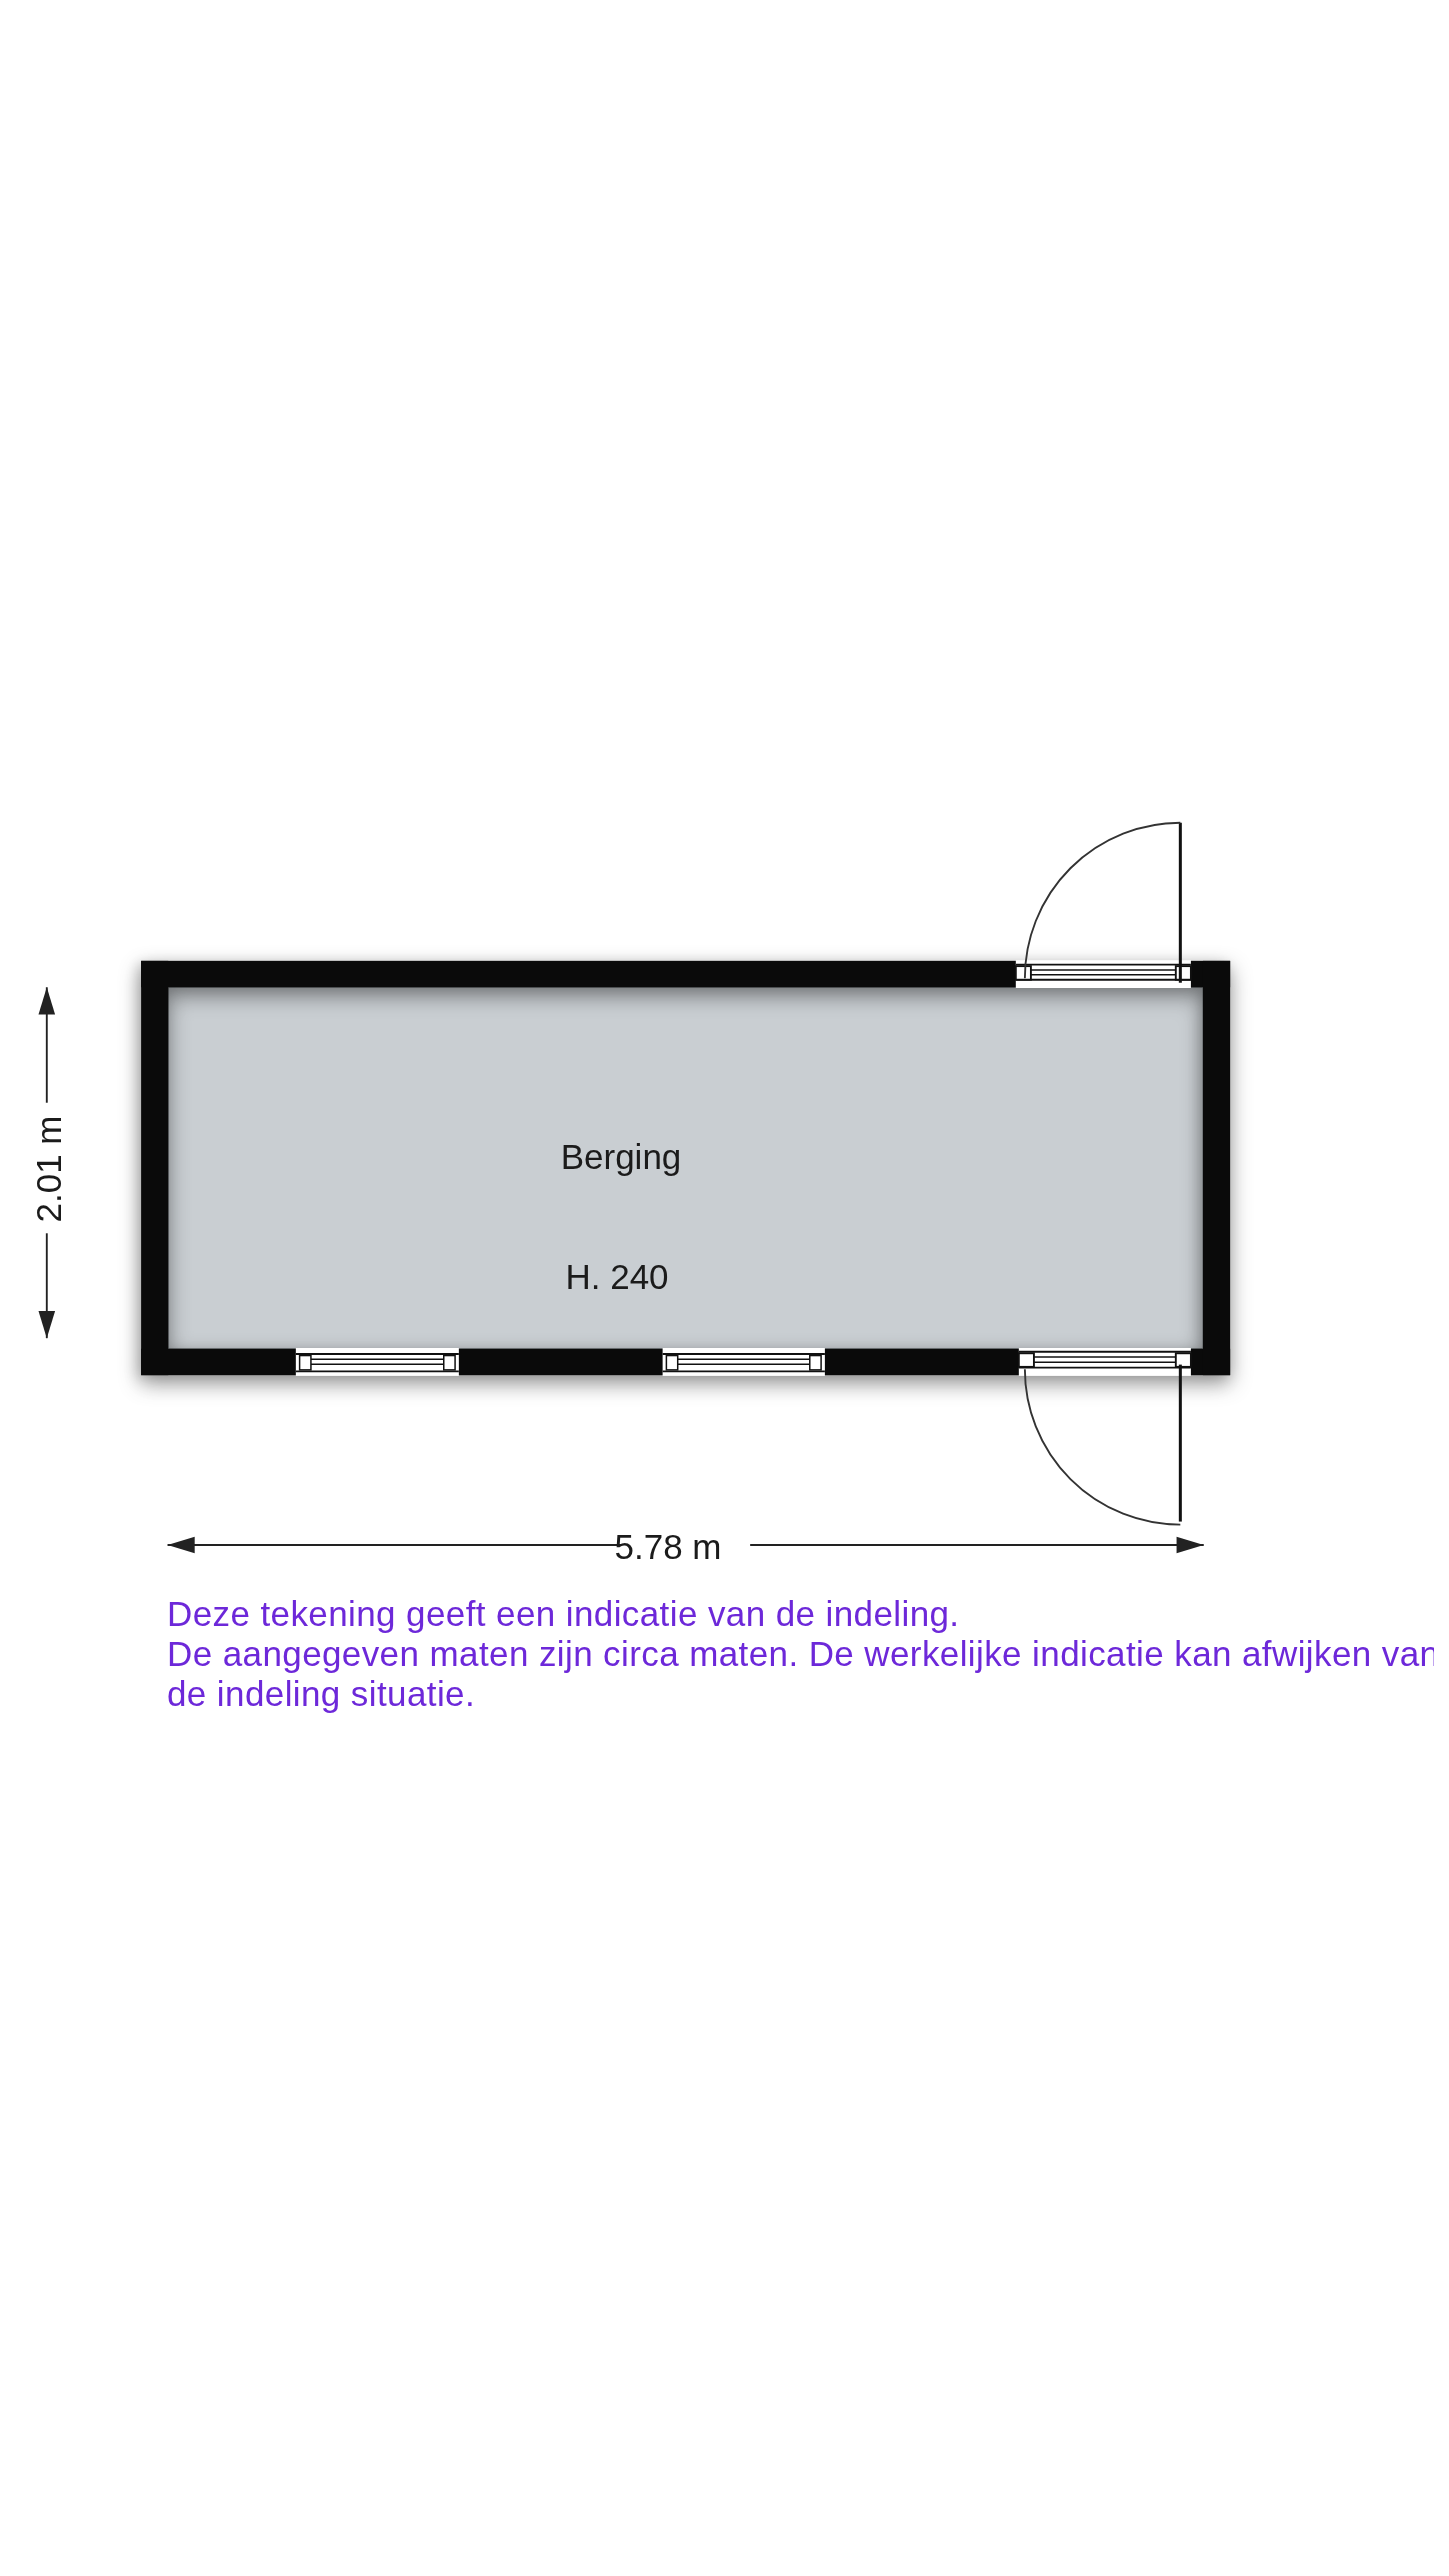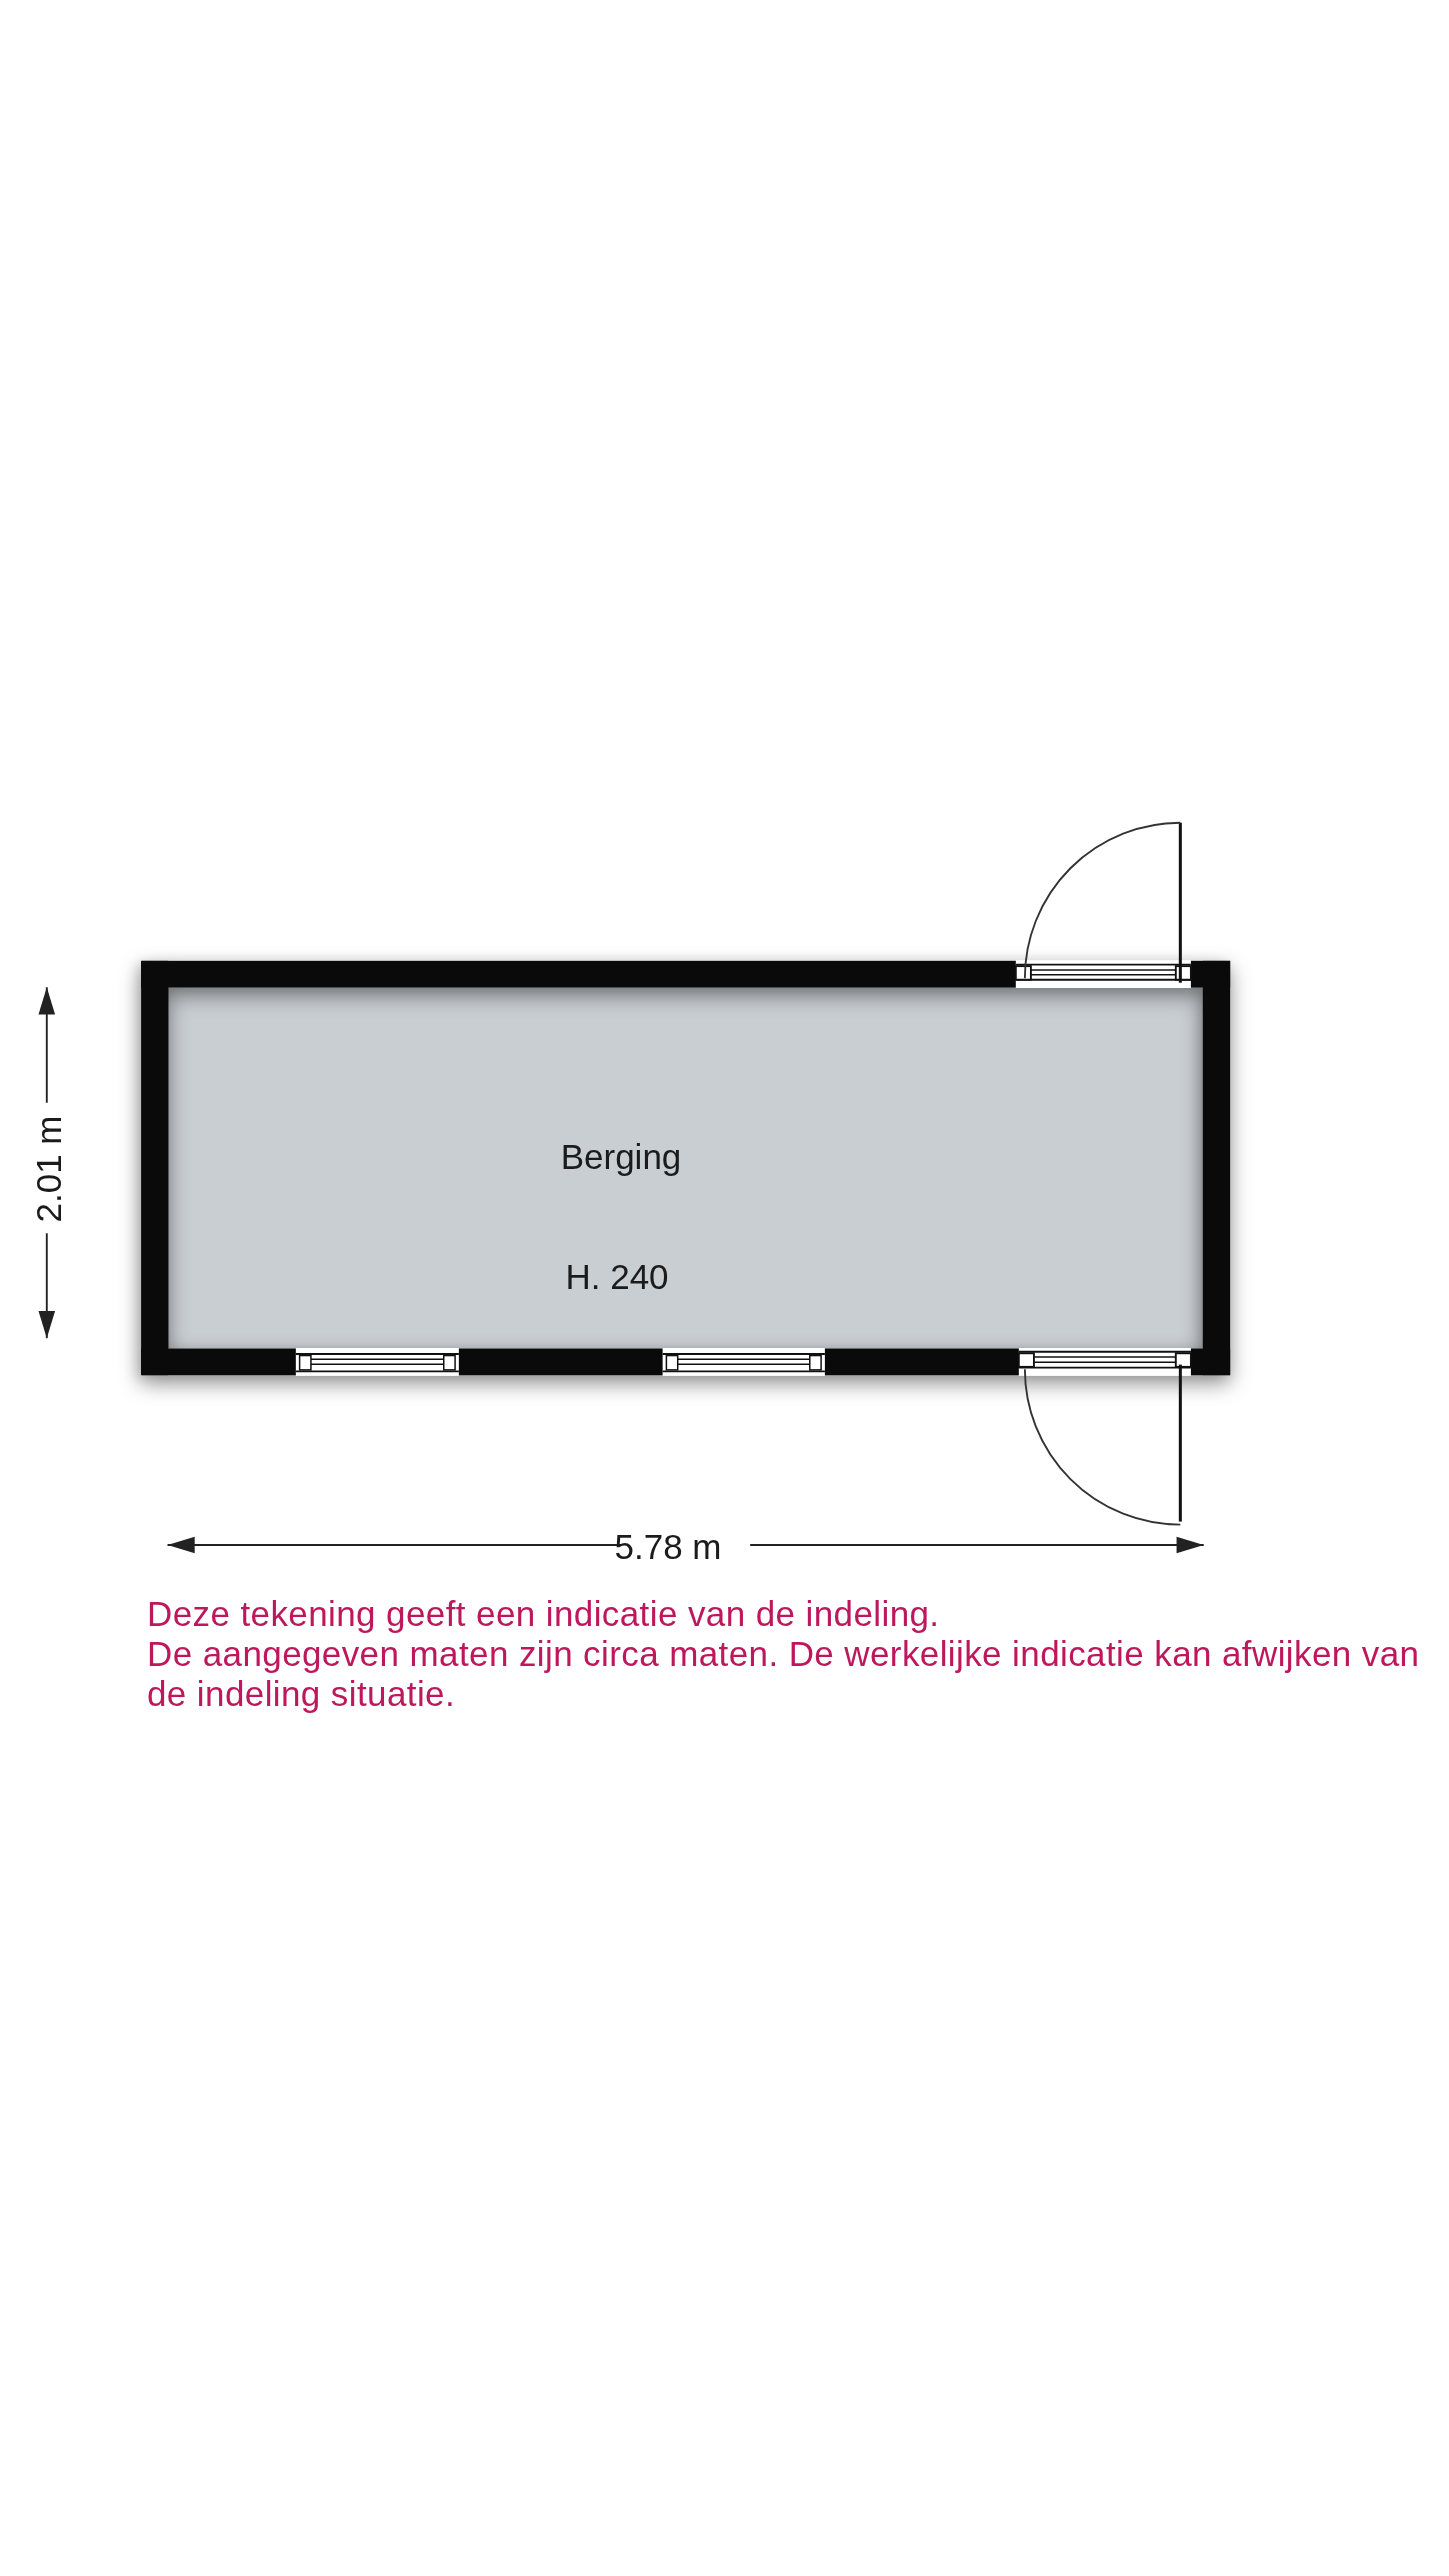--- a/index.html
+++ b/index.html
@@ -19,23 +19,23 @@
     font-size:35px;
     line-height:1;
     white-space:nowrap;
     transform:translate(-50%,-50%);
   }
   .label-vertical{
     transform:translate(-50%,-50%) rotate(-90deg);
   }
   .disclaimer{
     position:absolute;
-    left:147px;
+    left:167px;
     top:1594px;
-    color:#be185d;
+    color:#6d28d9;
     font-size:35px;
     line-height:40px;
     letter-spacing:0.4px;
   }
   .disclaimer div{white-space:pre;}
 </style>
 </head>
 <body>
 
 <div class="canvas">

